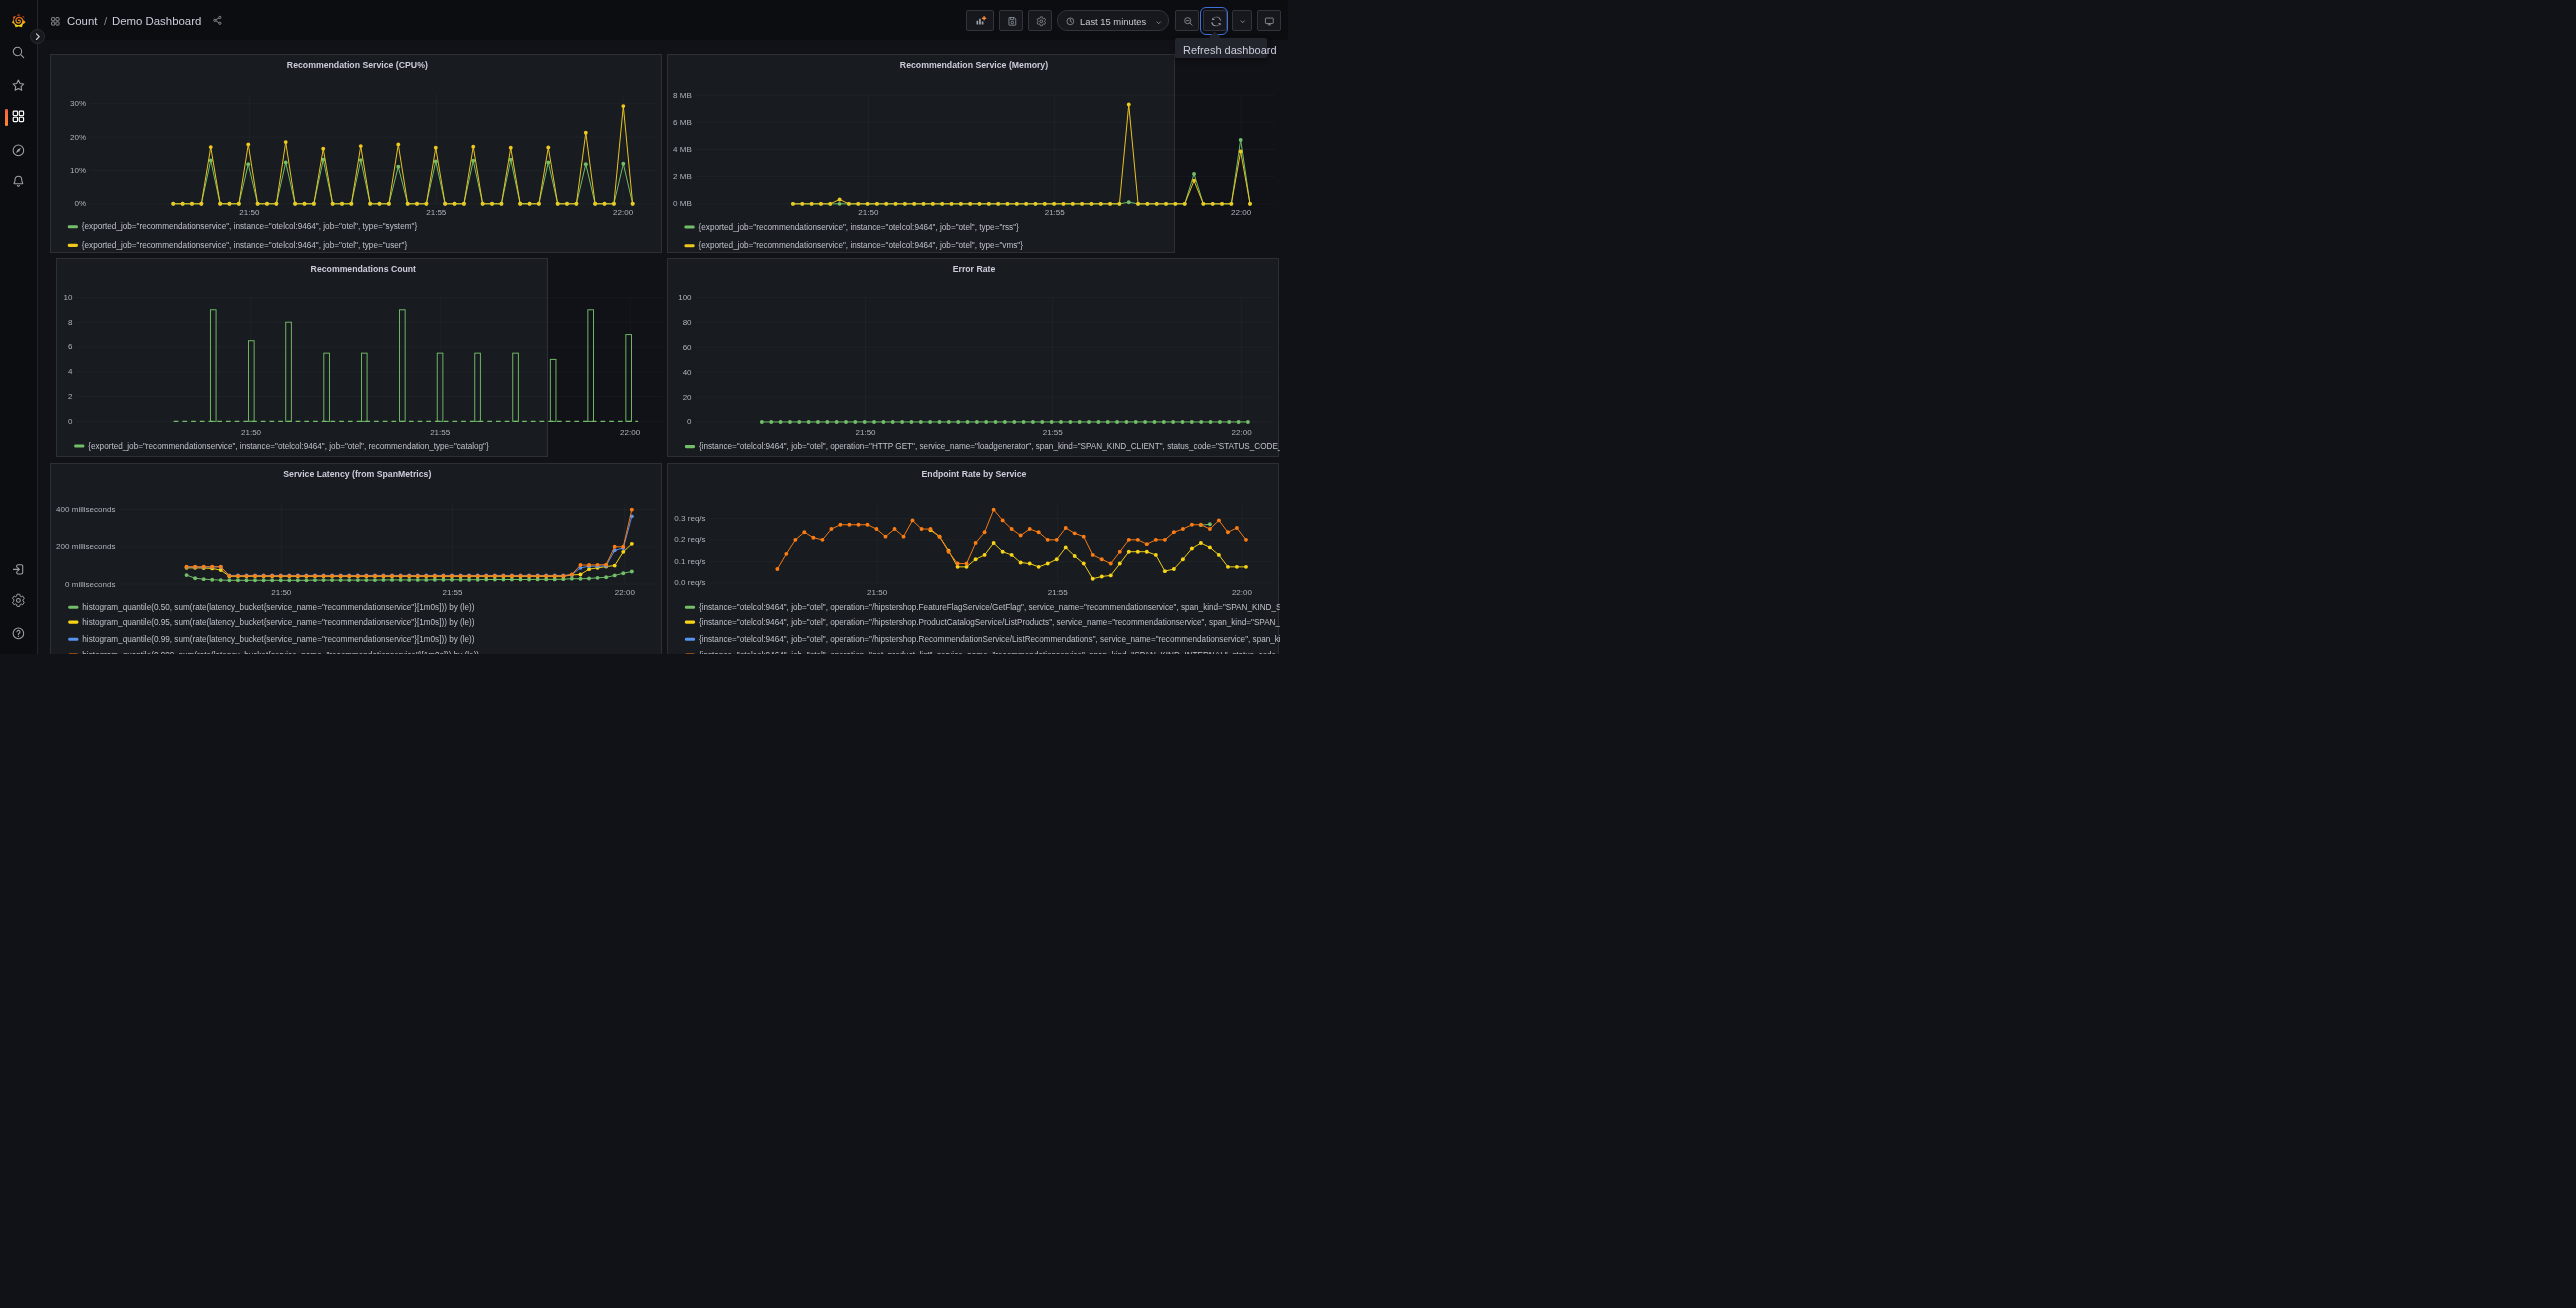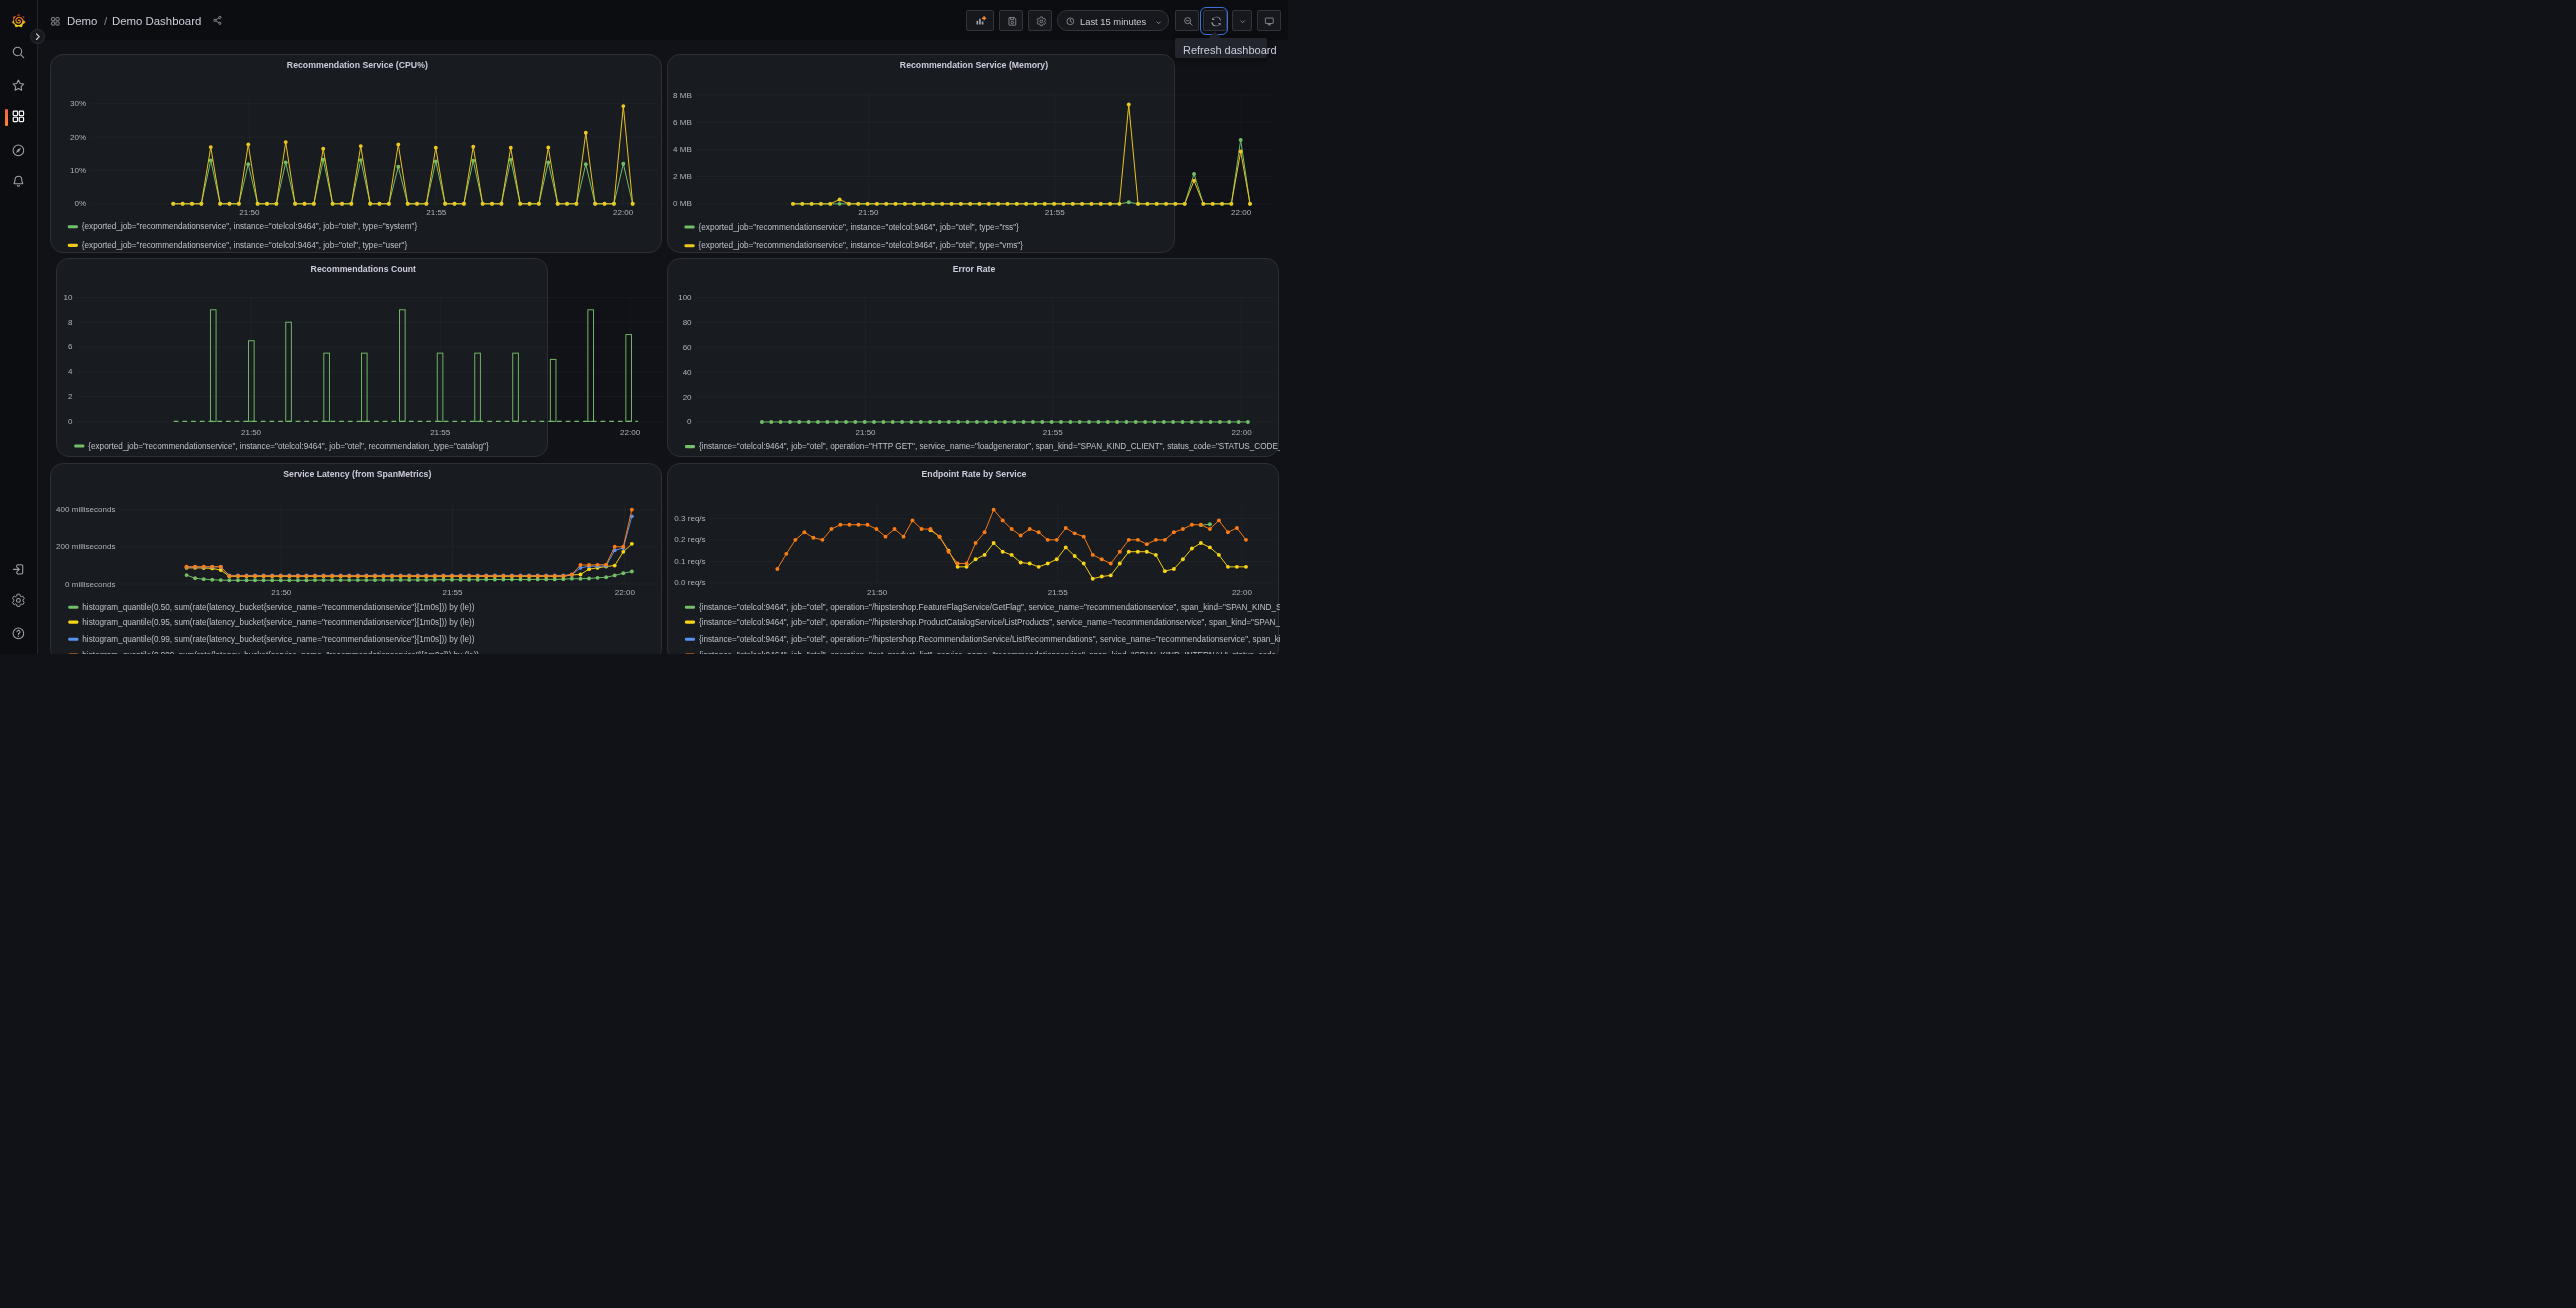--- a/index.html
+++ b/index.html
@@ -1,29 +1,29 @@
 <!DOCTYPE html>
 <html style="font-size:10.7px"><head><meta charset="utf-8">
 <style>
 * { margin:0; padding:0; box-sizing:border-box; }
 html,body { width:1288px; height:654px; overflow:hidden; background:#111217; }
 body { font-family: "Liberation Sans", sans-serif; position:relative; }
-.panel { position:absolute; background:#181b1f; border:0.3px solid #2c2f36; border-radius:13px; }
+.panel { position:absolute; background:#181b1f; border:0.3px solid #2c2f36; border-radius:0; }
 </style></head>
 <body>
 <div style="position:absolute;left:38px;top:0;width:1250px;height:40px;background:#0c0d10"></div>
 <div style="position:absolute;left:50px;top:16px"><svg width="10.7" height="10.7" viewBox="0 0 24 24" xmlns="http://www.w3.org/2000/svg">
       <g fill="none" stroke="#9da2aa" stroke-width="1.9">
         <rect x="3.6" y="3.6" width="7" height="7" rx="1.2"></rect>
         <rect x="13.4" y="3.6" width="7" height="7" rx="1.2"></rect>
         <rect x="3.6" y="13.4" width="7" height="7" rx="1.2"></rect>
         <rect x="13.4" y="13.4" width="7" height="7" rx="1.2"></rect>
       </g>
     </svg></div>
-<div style="position:absolute;left:67px;top:14.8px;font-size:11.4px;color:#ccccdc;font-family:'Liberation Sans', sans-serif">Demo</div>
+<div style="position:absolute;left:67px;top:14.8px;font-size:11.4px;color:#ccccdc;font-family:'Liberation Sans', sans-serif">Count</div>
 <div style="position:absolute;left:104px;top:14.8px;font-size:11.4px;color:#848890;font-family:'Liberation Sans', sans-serif">/</div>
 <div style="position:absolute;left:112px;top:14.8px;font-size:11.4px;color:#ccccdc;font-family:'Liberation Sans', sans-serif">Demo Dashboard</div>
 <div style="position:absolute;left:212px;top:15.4px"><svg width="10.7" height="10.7" viewBox="0 0 24 24" xmlns="http://www.w3.org/2000/svg">
       <g fill="none" stroke="#9da2aa" stroke-width="1.8">
         <circle cx="17.6" cy="5.4" r="2.5"></circle>
         <circle cx="6.4" cy="12" r="2.5"></circle>
         <circle cx="17.6" cy="18.6" r="2.5"></circle>
         <path d="M8.7 10.8l6.6-4M8.7 13.2l6.6 4"></path>
       </g>
     </svg></div>

